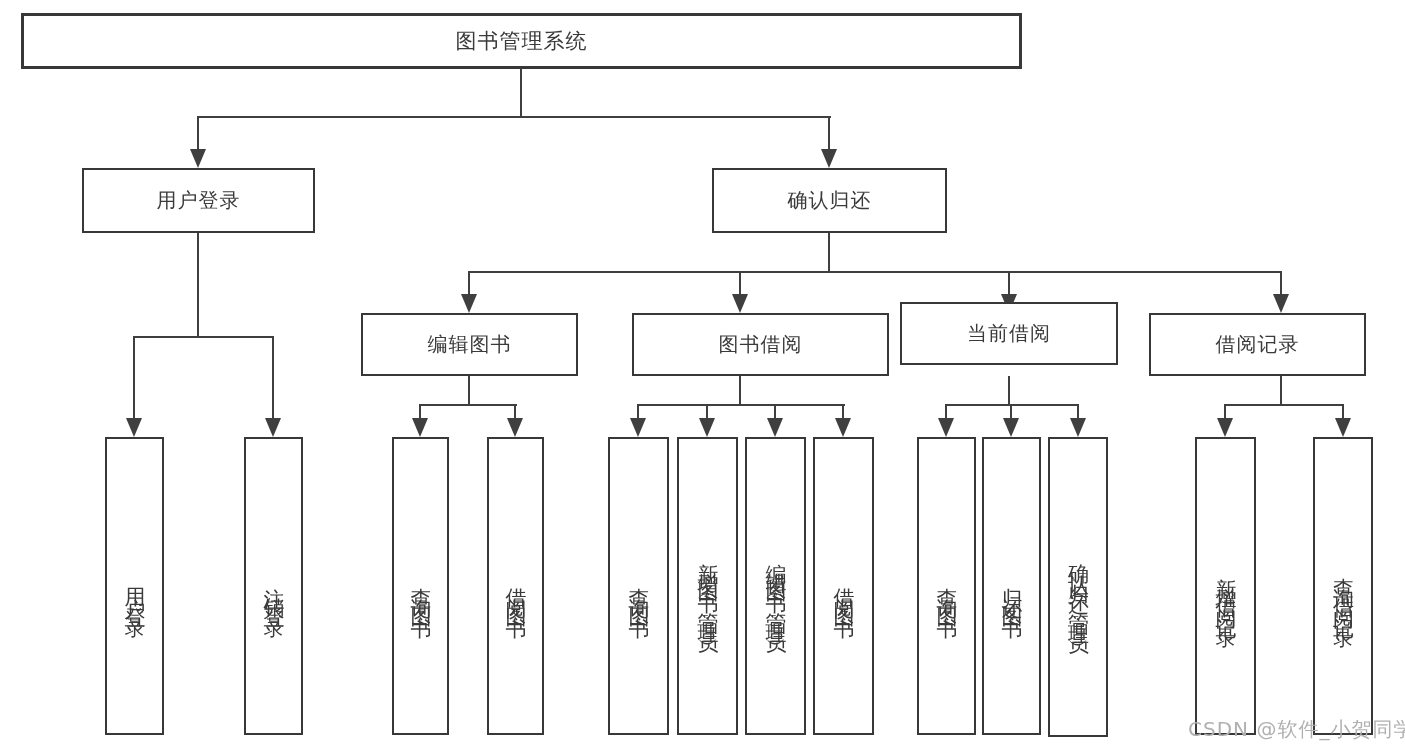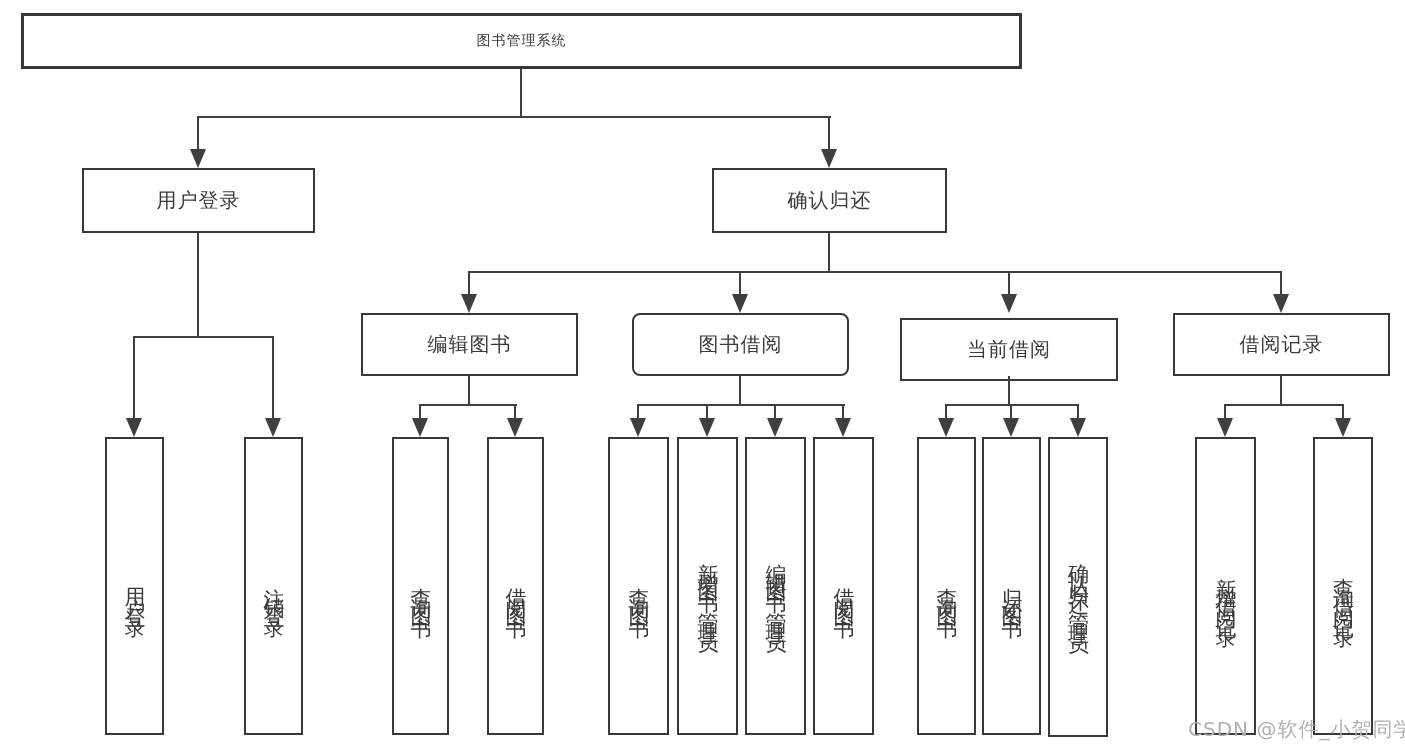--- a/index.html
+++ b/index.html
@@ -5,21 +5,21 @@
   html,body{margin:0;padding:0;background:#ffffff;}
   .stage{
     position:relative;width:1405px;height:747px;background:#ffffff;overflow:hidden;
     font-family:"DejaVu Sans","Liberation Sans",sans-serif;
   }
   .box{
     position:absolute;box-sizing:border-box;background:#ffffff;
     border:2px solid #383838;display:flex;align-items:center;justify-content:center;
     color:#3a3a3a;font-size:20px;letter-spacing:1px;white-space:nowrap;
   }
-  .box.root{border-width:3px;font-size:14px;}
+  .box.root{border-width:3px;font-size:21px;}
   .vbox{font-size:21px;}
   .vbox span{
     writing-mode:vertical-rl;line-height:1;letter-spacing:10px;
     margin-bottom:-10px;white-space:normal;
   }
   .hline{position:absolute;height:2px;background:#3f3f3f;}
   .vline{position:absolute;width:2px;background:#3f3f3f;}
   .arrow{
     position:absolute;width:0;height:0;
     border-left:8px solid transparent;border-right:8px solid transparent;
@@ -67,27 +67,27 @@
   <div class="vline" style="left:739px;top:271px;height:24px;"></div>
   <div class="arrow" style="left:732px;top:294px;"></div>
   <div class="vline" style="left:1008px;top:271px;height:24px;"></div>
   <div class="arrow" style="left:1001px;top:294px;"></div>
   <div class="vline" style="left:1280px;top:271px;height:24px;"></div>
   <div class="arrow" style="left:1273px;top:294px;"></div>
 
   <div class="box" style="left:361px;top:313px;width:217px;height:63px;">
     <span>编辑图书</span>
   </div>
-  <div class="box" style="left:632px;top:313px;width:217px;height:63px;border-radius:8px;">
+  <div class="box" style="left:632px;top:313px;width:257px;height:63px;">
     <span>图书借阅</span>
   </div>
-  <div class="box" style="left:900px;top:318px;width:218px;height:63px;">
+  <div class="box" style="left:900px;top:302px;width:218px;height:63px;">
     <span>当前借阅</span>
   </div>
-  <div class="box" style="left:1173px;top:313px;width:217px;height:63px;">
+  <div class="box" style="left:1149px;top:313px;width:217px;height:63px;">
     <span>借阅记录</span>
   </div>
 
   <div class="vline" style="left:468px;top:376px;height:29px;"></div>
   <div class="hline" style="left:419px;top:404px;width:98px;"></div>
   <div class="vline" style="left:419px;top:404px;height:16px;"></div>
   <div class="arrow" style="left:412px;top:418px;"></div>
   <div class="vline" style="left:514px;top:404px;height:16px;"></div>
   <div class="arrow" style="left:507px;top:418px;"></div>
 

